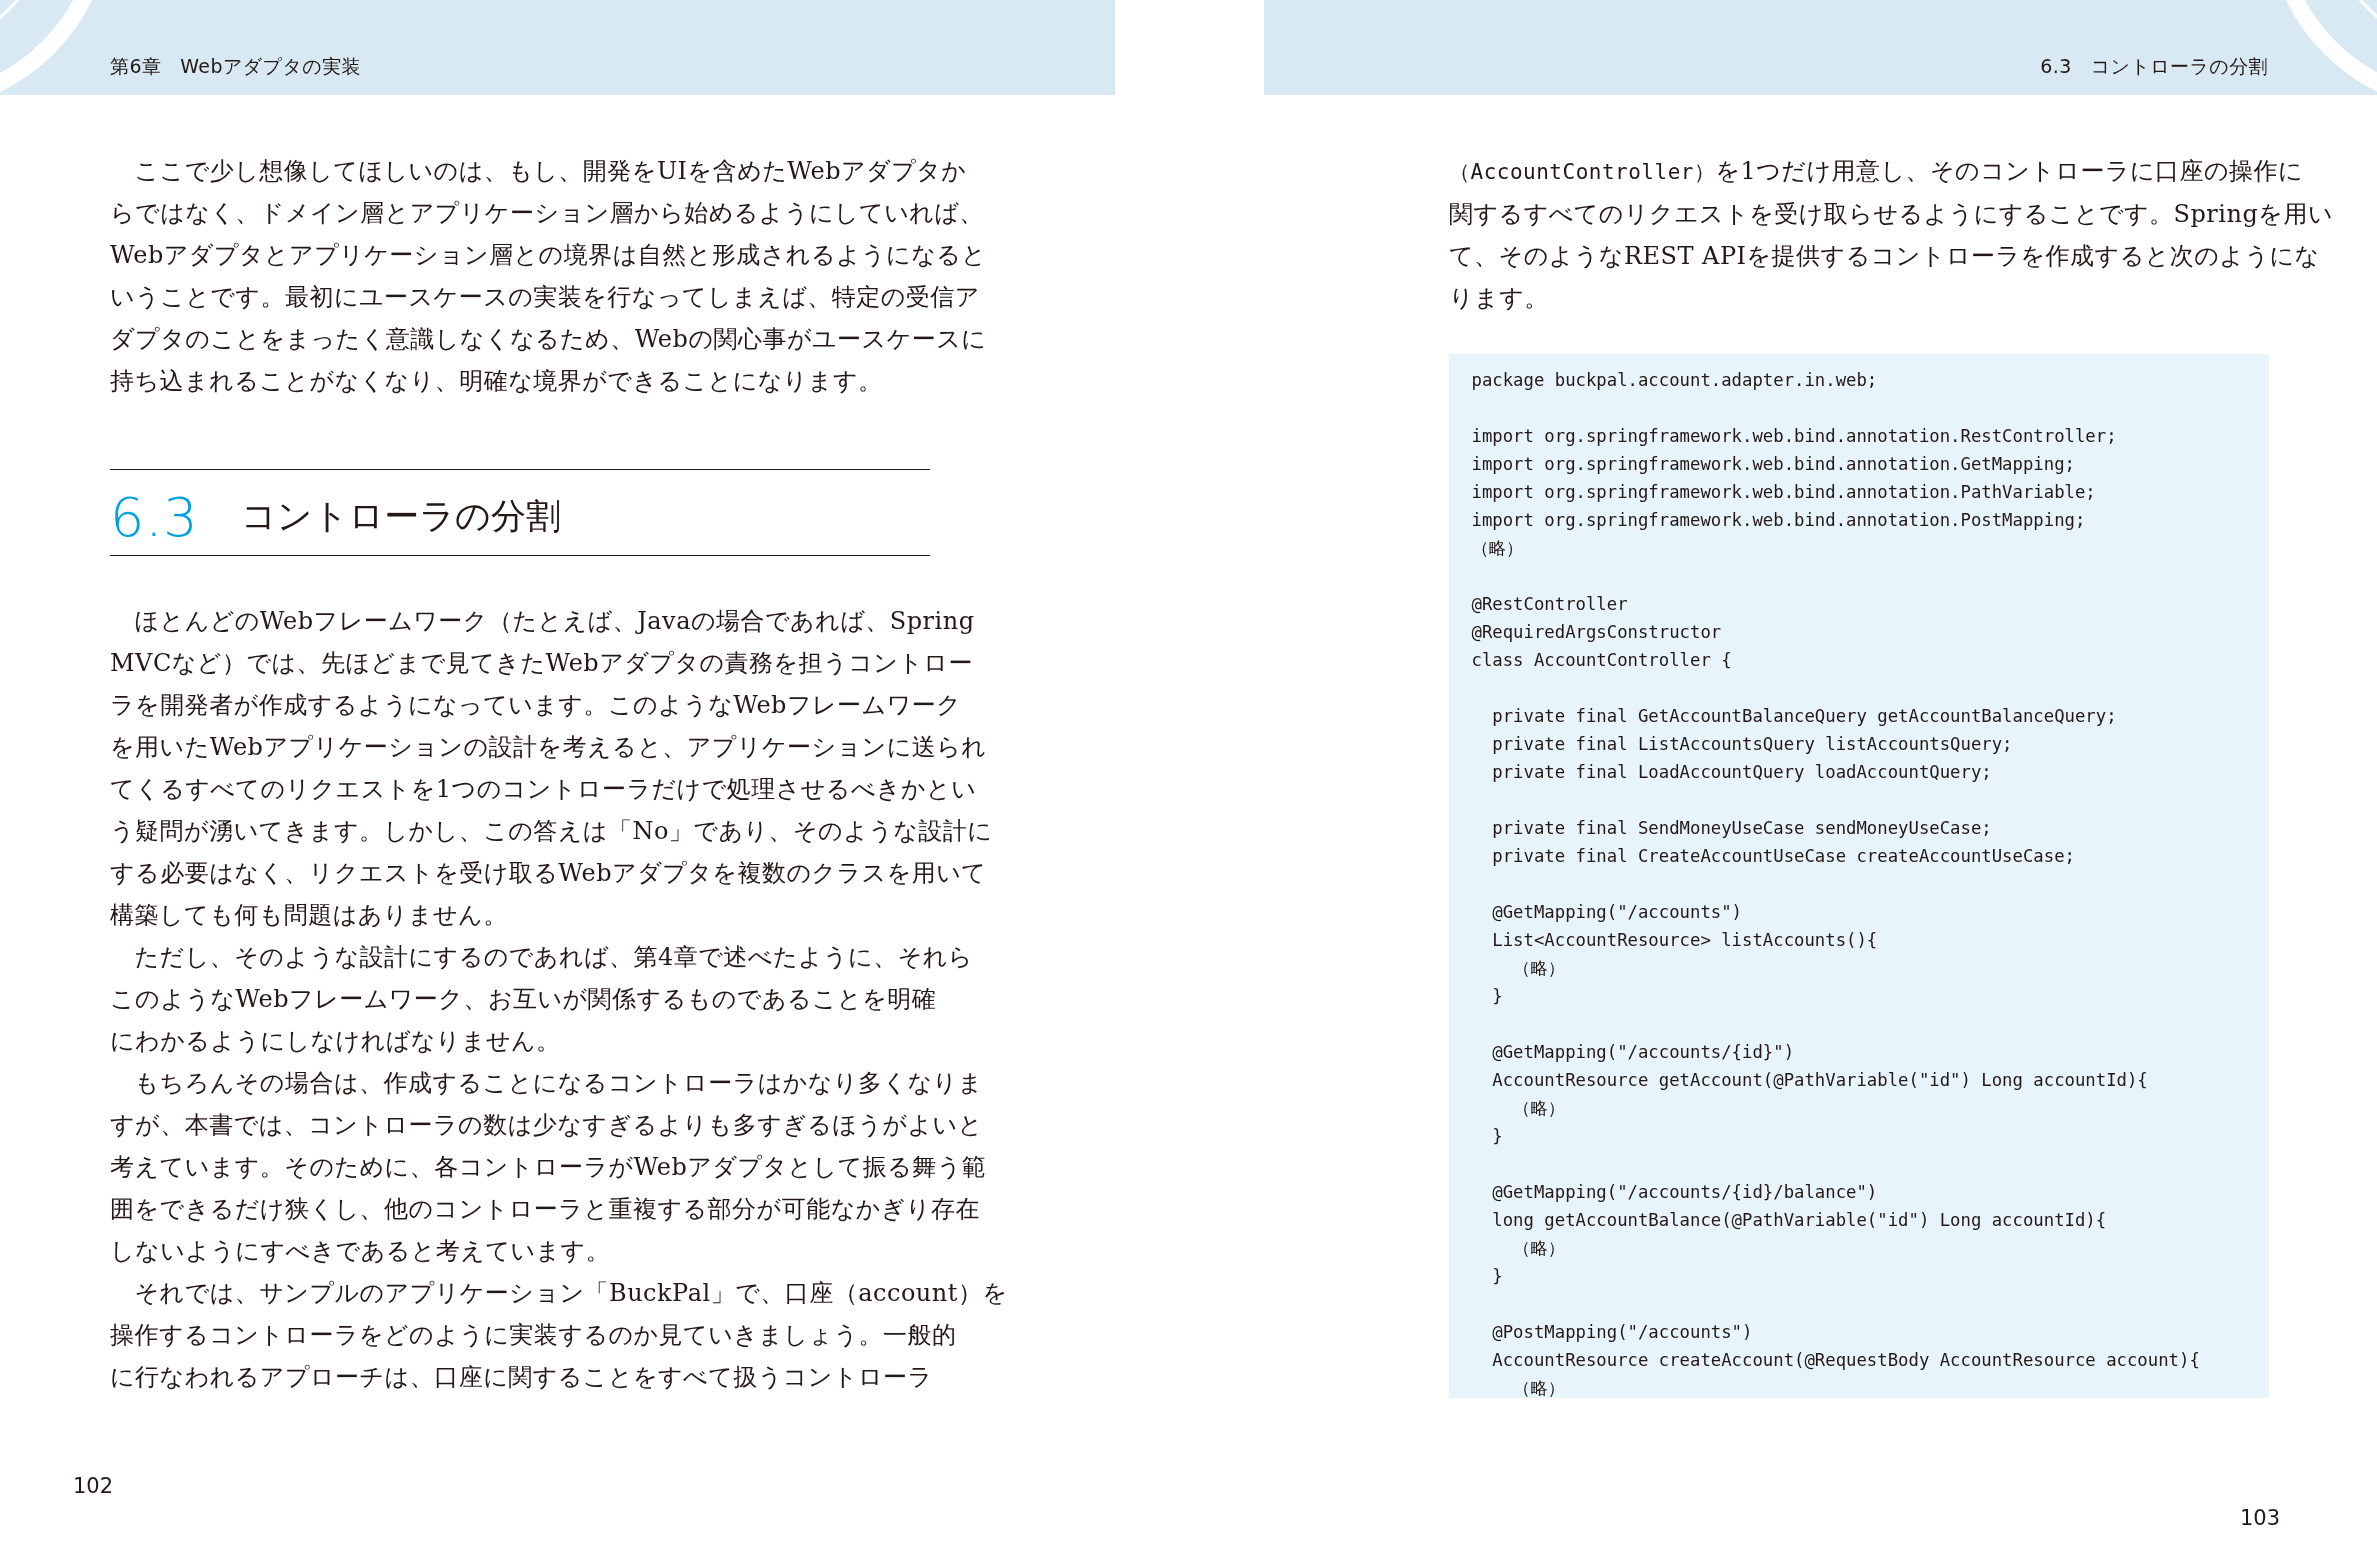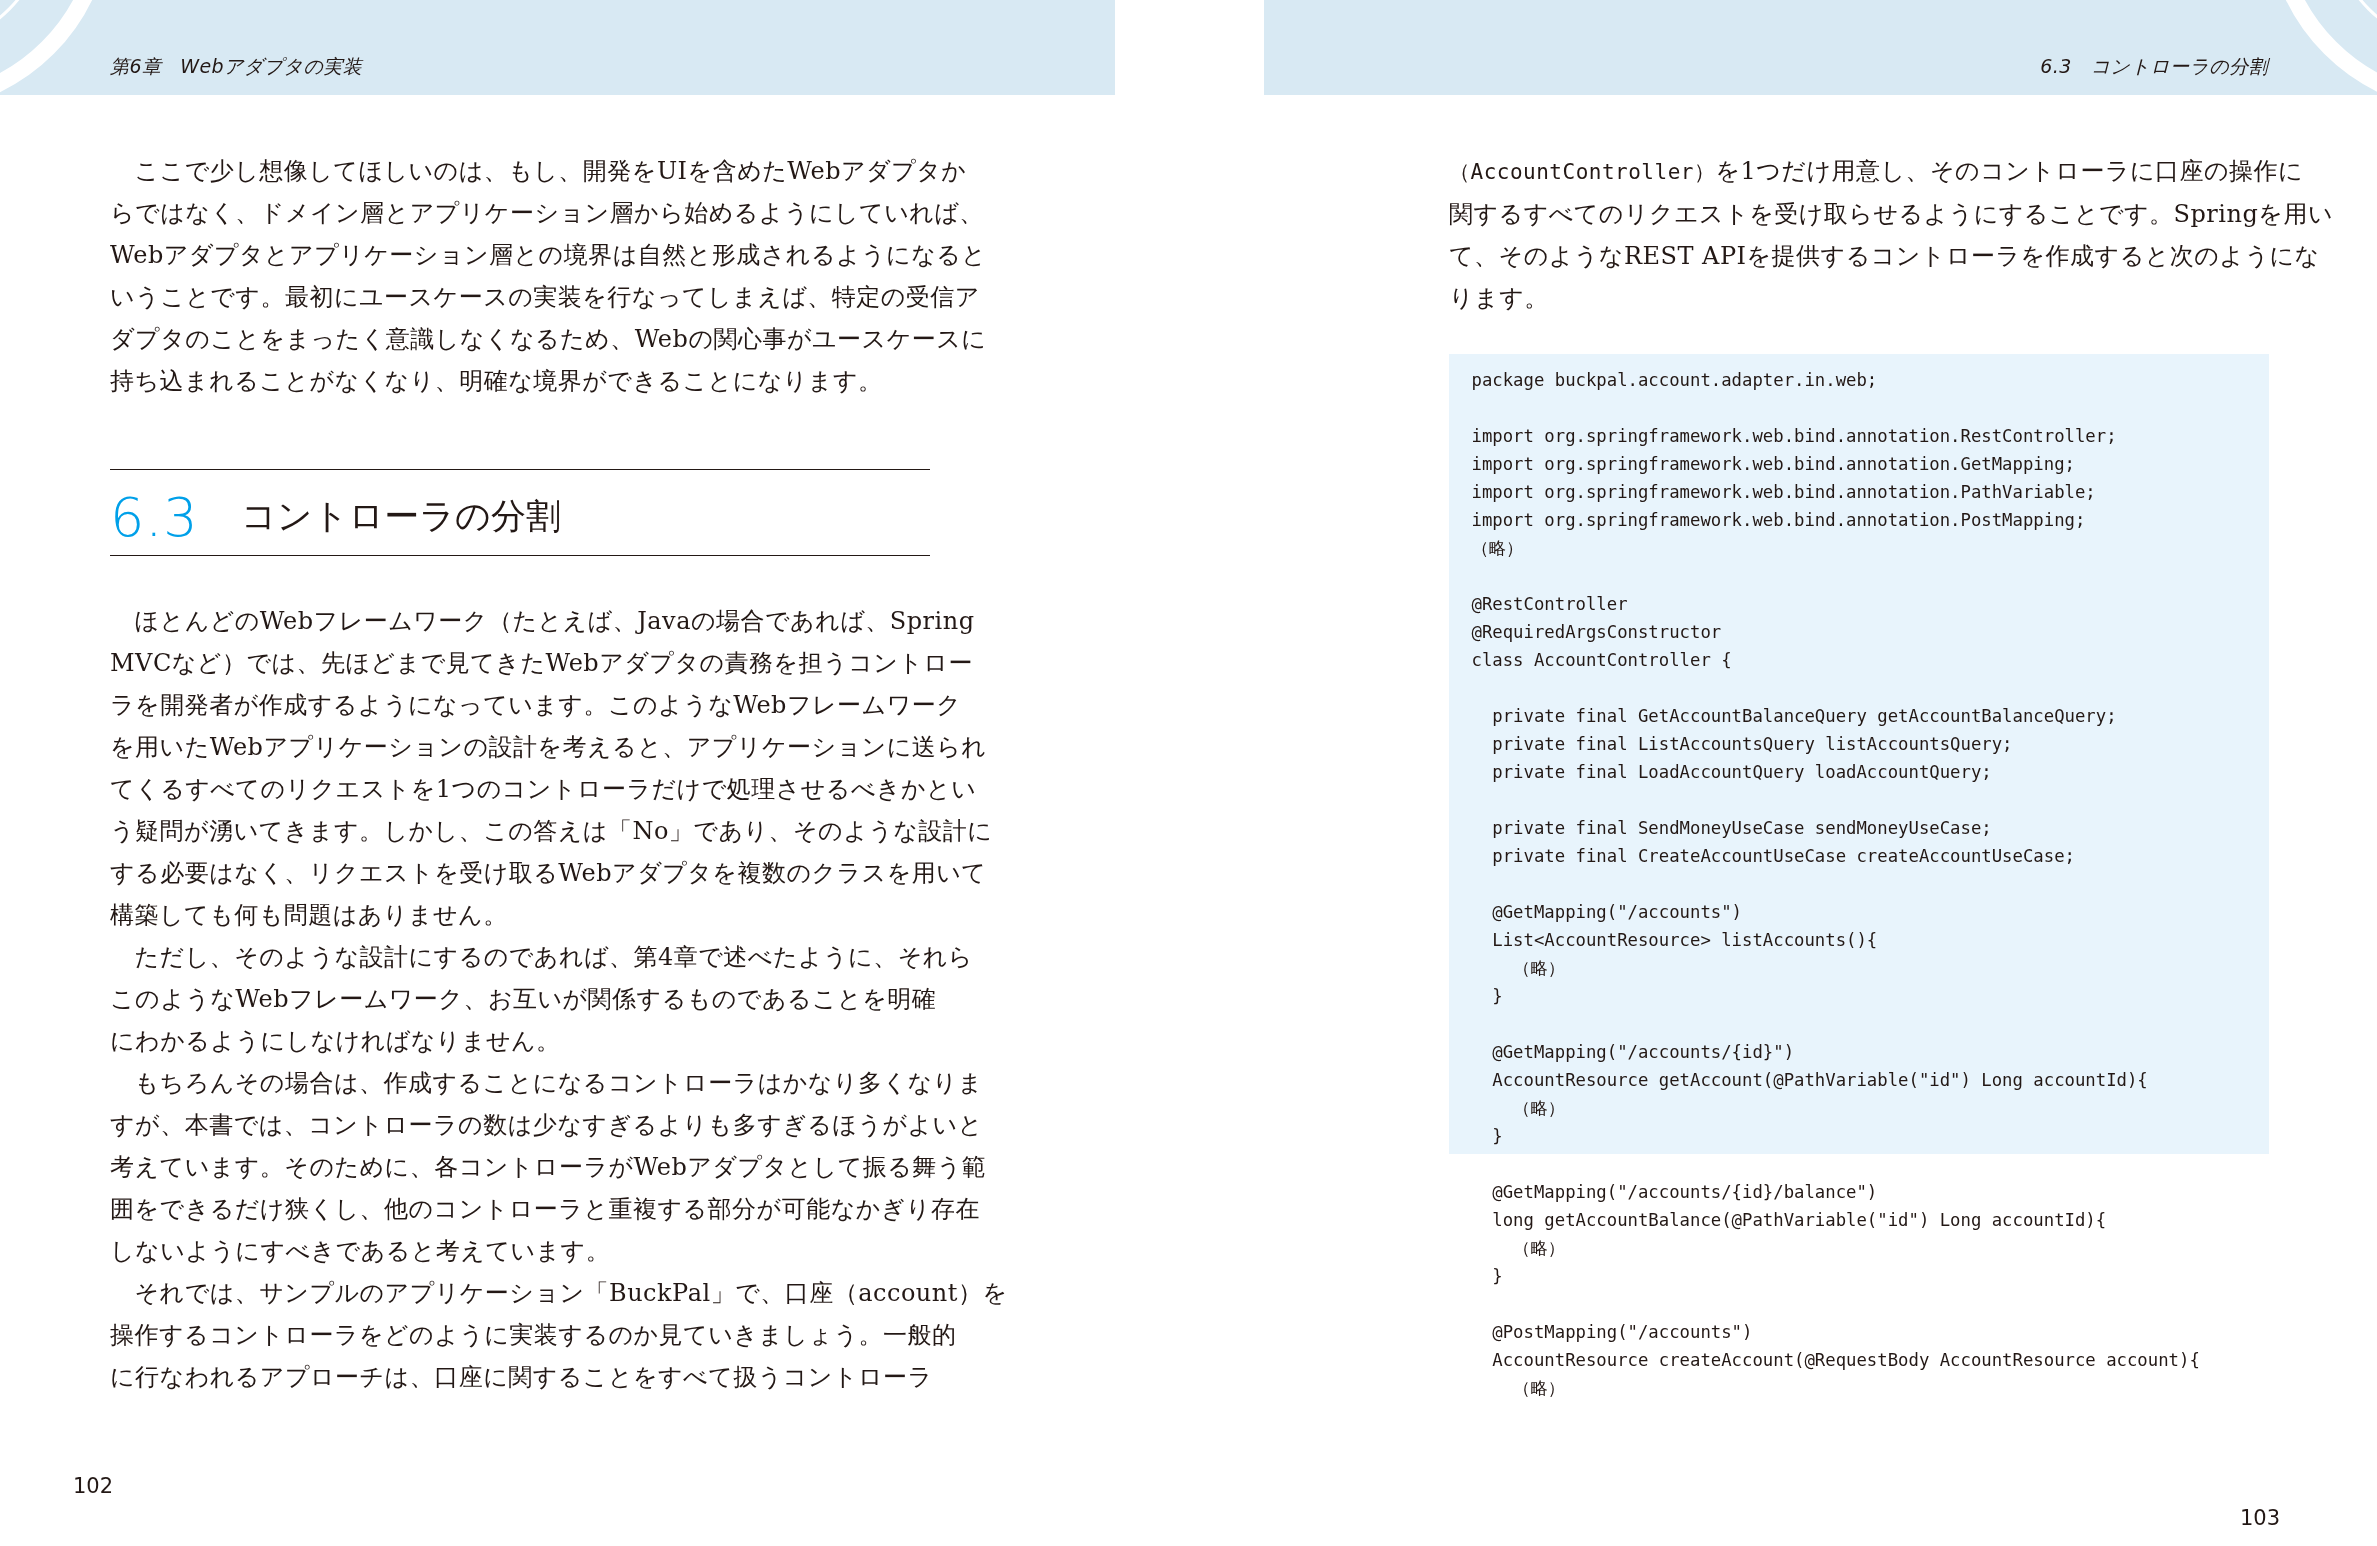--- a/index.html
+++ b/index.html
@@ -7,21 +7,21 @@
     width:2377px; height:1546px; position:relative; overflow:hidden;
     background:#ffffff; color:#231815;
     font-family: "DejaVu Serif", "Liberation Serif", serif;
   }
   .band { position:absolute; top:0; height:95px; background:#d8e9f3; overflow:hidden; }
   .band.left { left:0; width:1115px; }
   .band.right { left:1264px; width:1114px; }
   .arc { position:absolute; border-radius:50%; border-style:solid; border-color:#ffffff; }
   .running-head {
     position:absolute; top:54px; font-family:"DejaVu Sans","Liberation Sans",sans-serif;
-    font-size:19px; color:#231815; letter-spacing:0.4px; white-space:nowrap;font-style:italic;
+    font-size:19px; color:#231815; letter-spacing:0.4px; white-space:nowrap;
   }
   .running-head.left { left:110px; }
   .running-head.right { right:109px;text-align:right; }
   .running-head .gap { display:inline-block; width:19px; }
 
   .col { position:absolute; width:820px; }
   .col.left { left:110px; }
   .col.right { left:1449px; }
   .para {
     font-size:24px; line-height:42px; margin:0; text-align:justify;
@@ -35,21 +35,21 @@
   }
   .section-num {
     position:absolute; left:0; top:15.6px; font-family:"DejaVu Sans","Liberation Sans",sans-serif;
     font-size:54px; color:#00a0e9; font-weight:300; letter-spacing:0.9px;
   }
   .section-title {
     position:absolute; left:131px; top:22.5px; font-family:"DejaVu Sans","Liberation Sans",sans-serif;
     font-size:35px; color:#231815;
   }
   .code-block {
-    position:absolute; left:1449px; top:354px; width:820px; height:800px;
+    position:absolute; left:1449px; top:354px; width:820px; height:1044px;
     background:#e8f4fc; box-sizing:border-box; padding:12px 0 0 22.5px;
   }
   .code-line {
     display:block; white-space:pre; font-family:"DejaVu Sans Mono","Liberation Mono",monospace;
     font-size:17.3px; line-height:28px; color:#231815; height:28px;
   }
   .inline-code { font-family:"DejaVu Sans Mono","Liberation Mono",monospace; font-size:21px; }
   .folio {
     position:absolute; top:1474px; font-family:"DejaVu Sans","Liberation Sans",sans-serif;
     font-size:21px; color:#231815;

